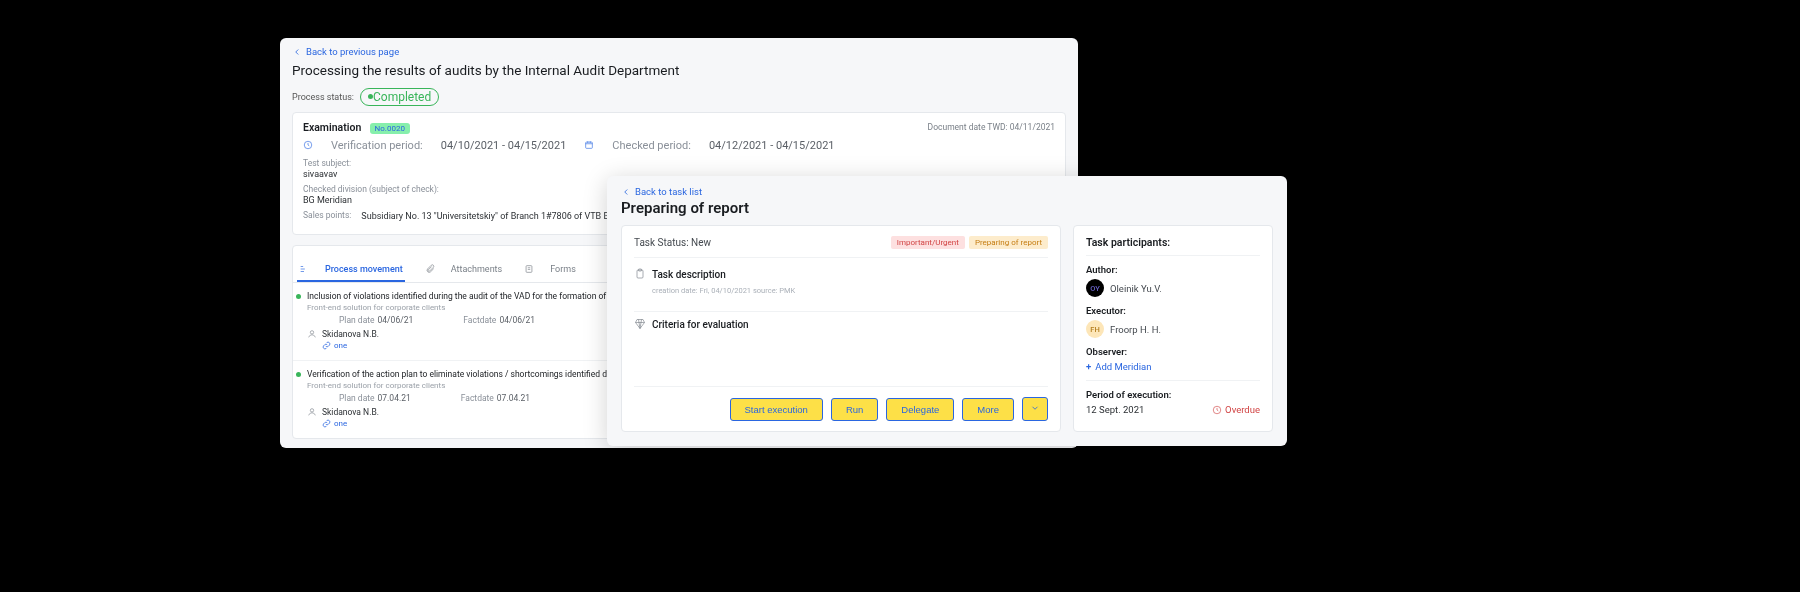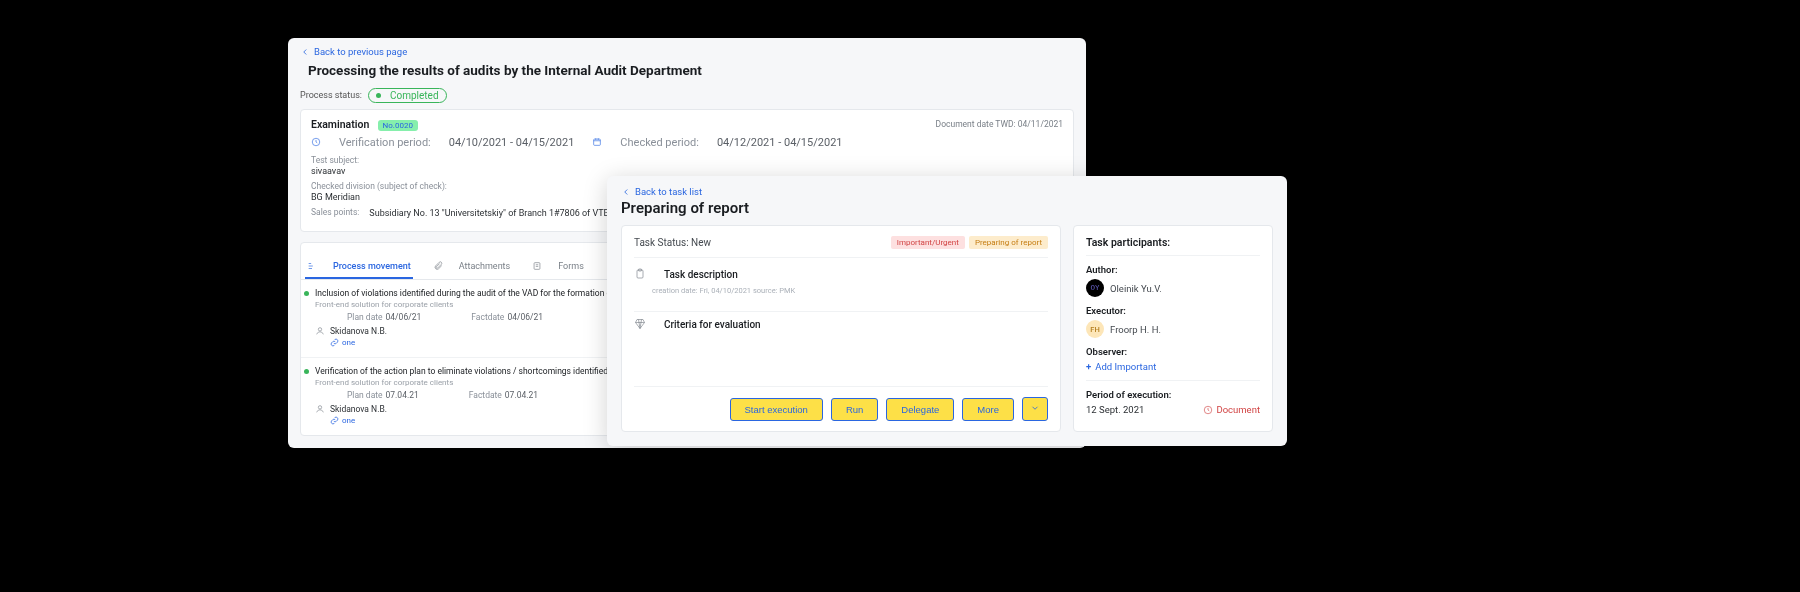--- a/index.html
+++ b/index.html
@@ -12,36 +12,36 @@
     overflow: hidden;
   }
   .panel {
     background: #f6f7f9;
     border-radius: 6px;
     box-shadow: 0 4px 24px rgba(0,0,0,0.18);
     position: absolute;
   }
   
   .panel-back {
-    left: 288px;
+    left: 280px;
     top: 38px;
     width: 798px;
     height: 410px;
     padding: 8px 12px 12px 12px;
     font-size: 9.5px;
     color: #2b2f33;
   }
   .back-link { color: #2a66e0; font-size: 9.5px; display: inline-flex; align-items: center; gap: 4px; cursor: pointer; }
   .back-link svg { width: 10px; height: 10px; }
-  h1.page-title { font-size: 13.5px; font-weight: 700; margin: 3px 0 10px 8px; color: #1a1d21; }
+  h1.page-title { font-size: 13.5px; font-weight: 400; margin: 3px 0 10px 0; color: #1a1d21; }
   .status-row { display: flex; align-items: center; gap: 6px; font-size: 9px; color: #555; margin-bottom: 6px; }
   .pill {
-    display: inline-flex; align-items: center; gap: 9px;
+    display: inline-flex; align-items: center; gap: 0;
     border: 1px solid #39b55a; color: #39b55a; border-radius: 10px;
-    padding: 1px 7px; font-size: 10px;
+    padding: 1px 7px; font-size: 12px;
   }
   .dot { width: 5px; height: 5px; border-radius: 50%; background: #39b55a; display: inline-block; }
   .card {
     background: #fff; border: 1px solid #e5e8ec; border-radius: 4px;
     padding: 8px 10px; font-size: 9px; color: #454a50;
   }
   .exam-header { display: flex; justify-content: space-between; align-items: center; margin-bottom: 5px; }
   .exam-title { font-size: 10.5px; font-weight: 600; color: #1a1d21; }
   .exam-no { background: #86efac; color: #2a66e0; border-radius: 3px; padding: 1px 5px; font-size: 8px; margin-left: 6px; }
   .doc-date { font-size: 8.5px; color: #7a8088; }
@@ -85,37 +85,37 @@
   .panel-front h2 { font-size: 15px; font-weight: 600; margin: 2px 0 8px 0; color: #1a1d21; }
   .front-body { display: flex; gap: 12px; flex: 1; min-height: 0; border-radius: 20px; }
   .front-main { flex: 1; background: #fff; border: 1px solid #e5e8ec; border-radius: 4px; padding: 10px 12px; display: flex; flex-direction: column; }
   .front-side { width: 200px; background: #fff; border: 1px solid #e5e8ec; border-radius: 4px; padding: 10px 12px; }
   .task-status-row { display: flex; justify-content: space-between; align-items: center; margin-bottom: 10px; border-bottom: 1px solid #f0f2f4; padding-bottom: 8px; }
   .task-status-text { font-size: 10px; color: #454a50; }
   .flags { display: flex; gap: 4px; }
   .flag { font-size: 8px; padding: 2px 6px; border-radius: 2px; }
   .flag-urgent { background: #fde0e0; color: #d14343; }
   .flag-prep { background: #fdeccc; color: #c57d12; }
-  .section-head { display: flex; align-items: center; gap: 18px; font-weight: 500; color: #1a1d21; margin-bottom: 4px; }
+  .section-head { display: flex; align-items: center; gap: 6px; font-weight: 500; color: #1a1d21; margin-bottom: 4px; }
   .section-head svg { width: 12px; height: 12px; stroke: #7a8088; fill: none; stroke-width: 1.3; }
   .section-body { font-size: 10px; color: #2b2f33; margin-bottom: 6px; margin-left: 18px; }
   .section-meta { font-size: 7.5px; color: #aab0b8; margin: 2px 0 10px 18px; }
   hr.sep { border: none; border-top: 1px solid #f0f2f4; margin: 6px 0; }
   .actions { display: flex; gap: 8px; justify-content: flex-end; align-items: center; margin-top: auto; padding-top: 10px; border-top: 1px solid #f0f2f4; }
   .btn {
     border: 1px solid #2a66e0; background: #fde047; color: #2a66e0;
     padding: 5px 14px; font-size: 9.5px; border-radius: 3px; cursor: pointer;
   }
   .btn-icon { padding: 5px 7px; }
   .side-title { font-weight: 600; font-size: 10.5px; margin-bottom: 8px; color: #1a1d21; border-bottom: 1px solid #f0f2f4; padding-bottom: 6px; }
   .side-section { margin-bottom: 8px; }
   .side-label { font-weight: 600; font-size: 9.5px; color: #1a1d21; margin-bottom: 4px; }
   .participant { display: flex; align-items: center; gap: 6px; font-size: 9.5px; color: #454a50; }
   .avatar { width: 18px; height: 18px; border-radius: 50%; display: inline-flex; align-items: center; justify-content: center; font-size: 7.5px; font-weight: 500; }
-  .av-oy { background: #000000; color: #6a62c9; font-family: Liberation Mono, monospace; }
+  .av-oy { background: #000000; color: #6a62c9; }
   .av-fh { background: #fde6b8; color: #b47e1f; }
   .add-observer { color: #2a66e0; font-size: 9.5px; cursor: pointer; display: inline-flex; align-items: center; gap: 4px; }
   .period-row { display: flex; justify-content: space-between; align-items: center; font-size: 9.5px; }
   .overdue { color: #d14343; display: inline-flex; align-items: center; gap: 3px; }
   .overdue svg { width: 10px; height: 10px; stroke: #d14343; fill: none; stroke-width: 1.5; }
 </style>
 </head>
 <body>
 
 <div class="panel panel-back">
@@ -307,32 +307,32 @@
         <div class="participant">
           <span class="avatar av-fh">FH</span>
           <span>Froorp H. H.</span>
         </div>
       </div>
 
       <div class="side-section">
         <div class="side-label">Observer:</div>
         <a class="add-observer">
           <span style="font-weight:600;">+</span>
-          <span>Add Important</span>
+          <span>Add Meridian</span>
         </a>
       </div>
 
       <div class="side-section" style="border-top:1px solid #f0f2f4;padding-top:8px;">
         <div class="side-label">Period of execution:</div>
         <div class="period-row">
           <span>12 Sept. 2021</span>
           <span class="overdue">
             <svg viewBox="0 0 24 24">
                 <circle cx="12" cy="12" r="9"></circle>
                 <path d="M12 7v5l3 2"></path>
               </svg>
-            <span>Document</span>
+            <span>Overdue</span>
           </span>
         </div>
       </div>
     </div>
   </div>
 </div>
 
 </body></html>

